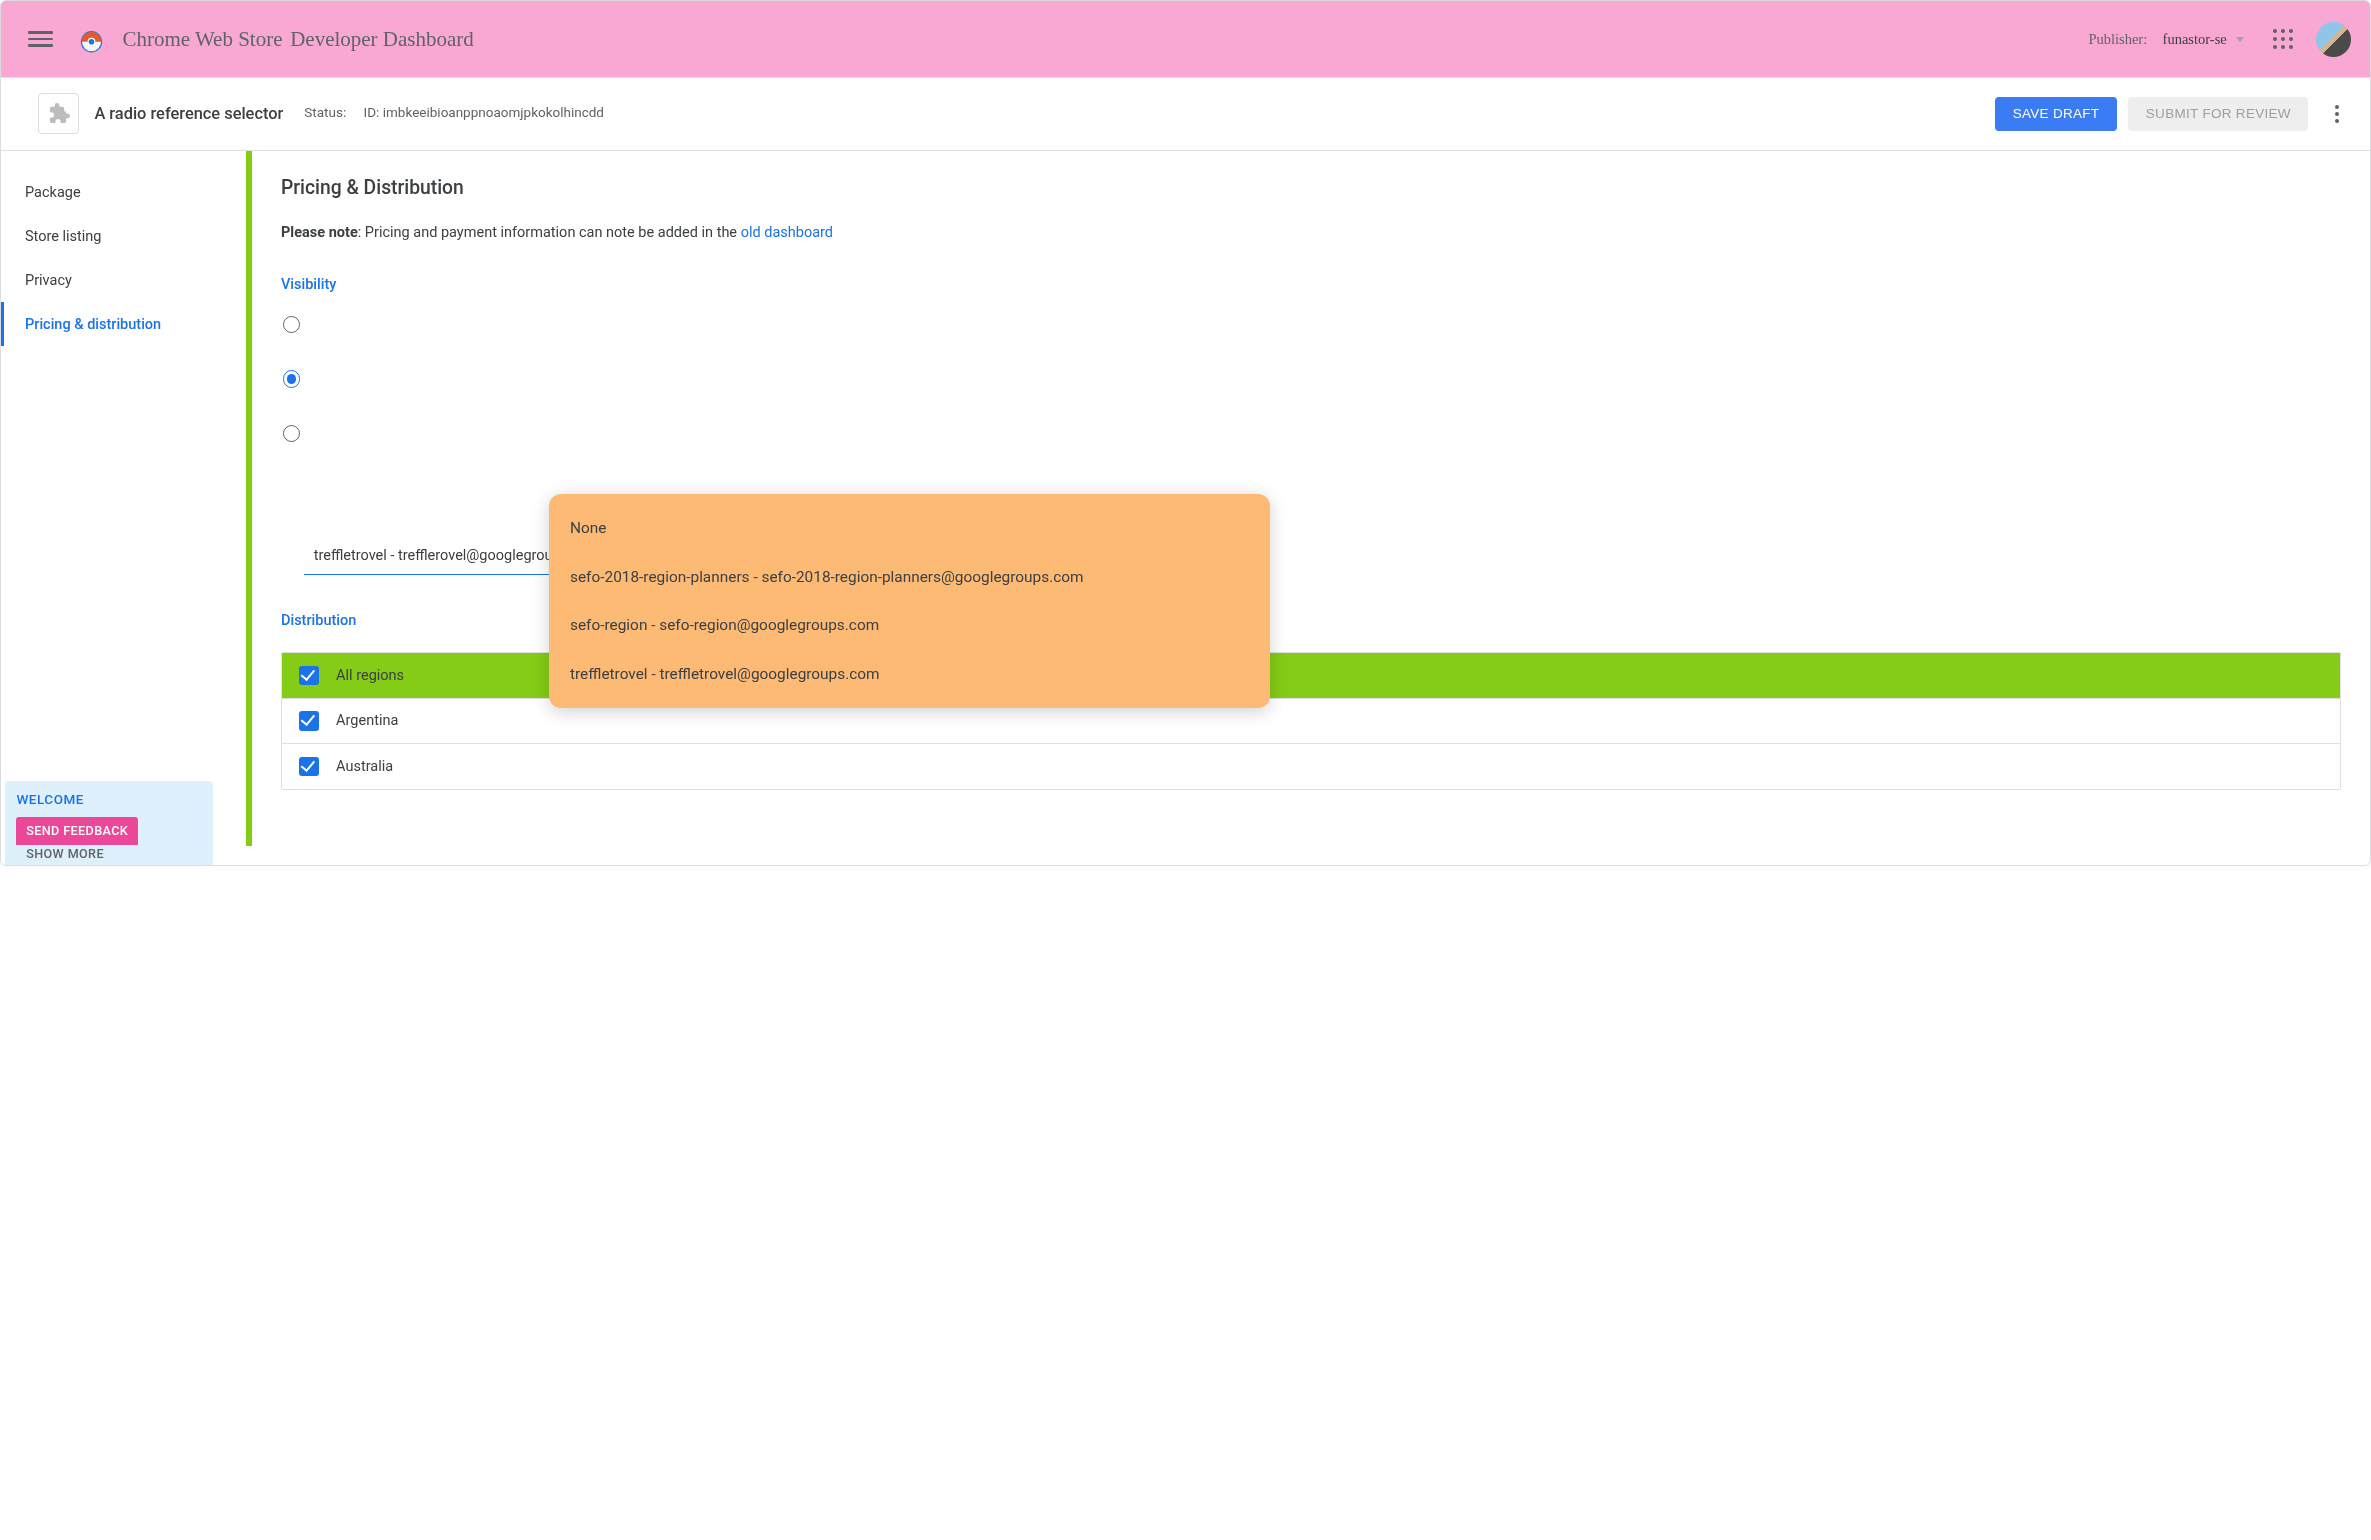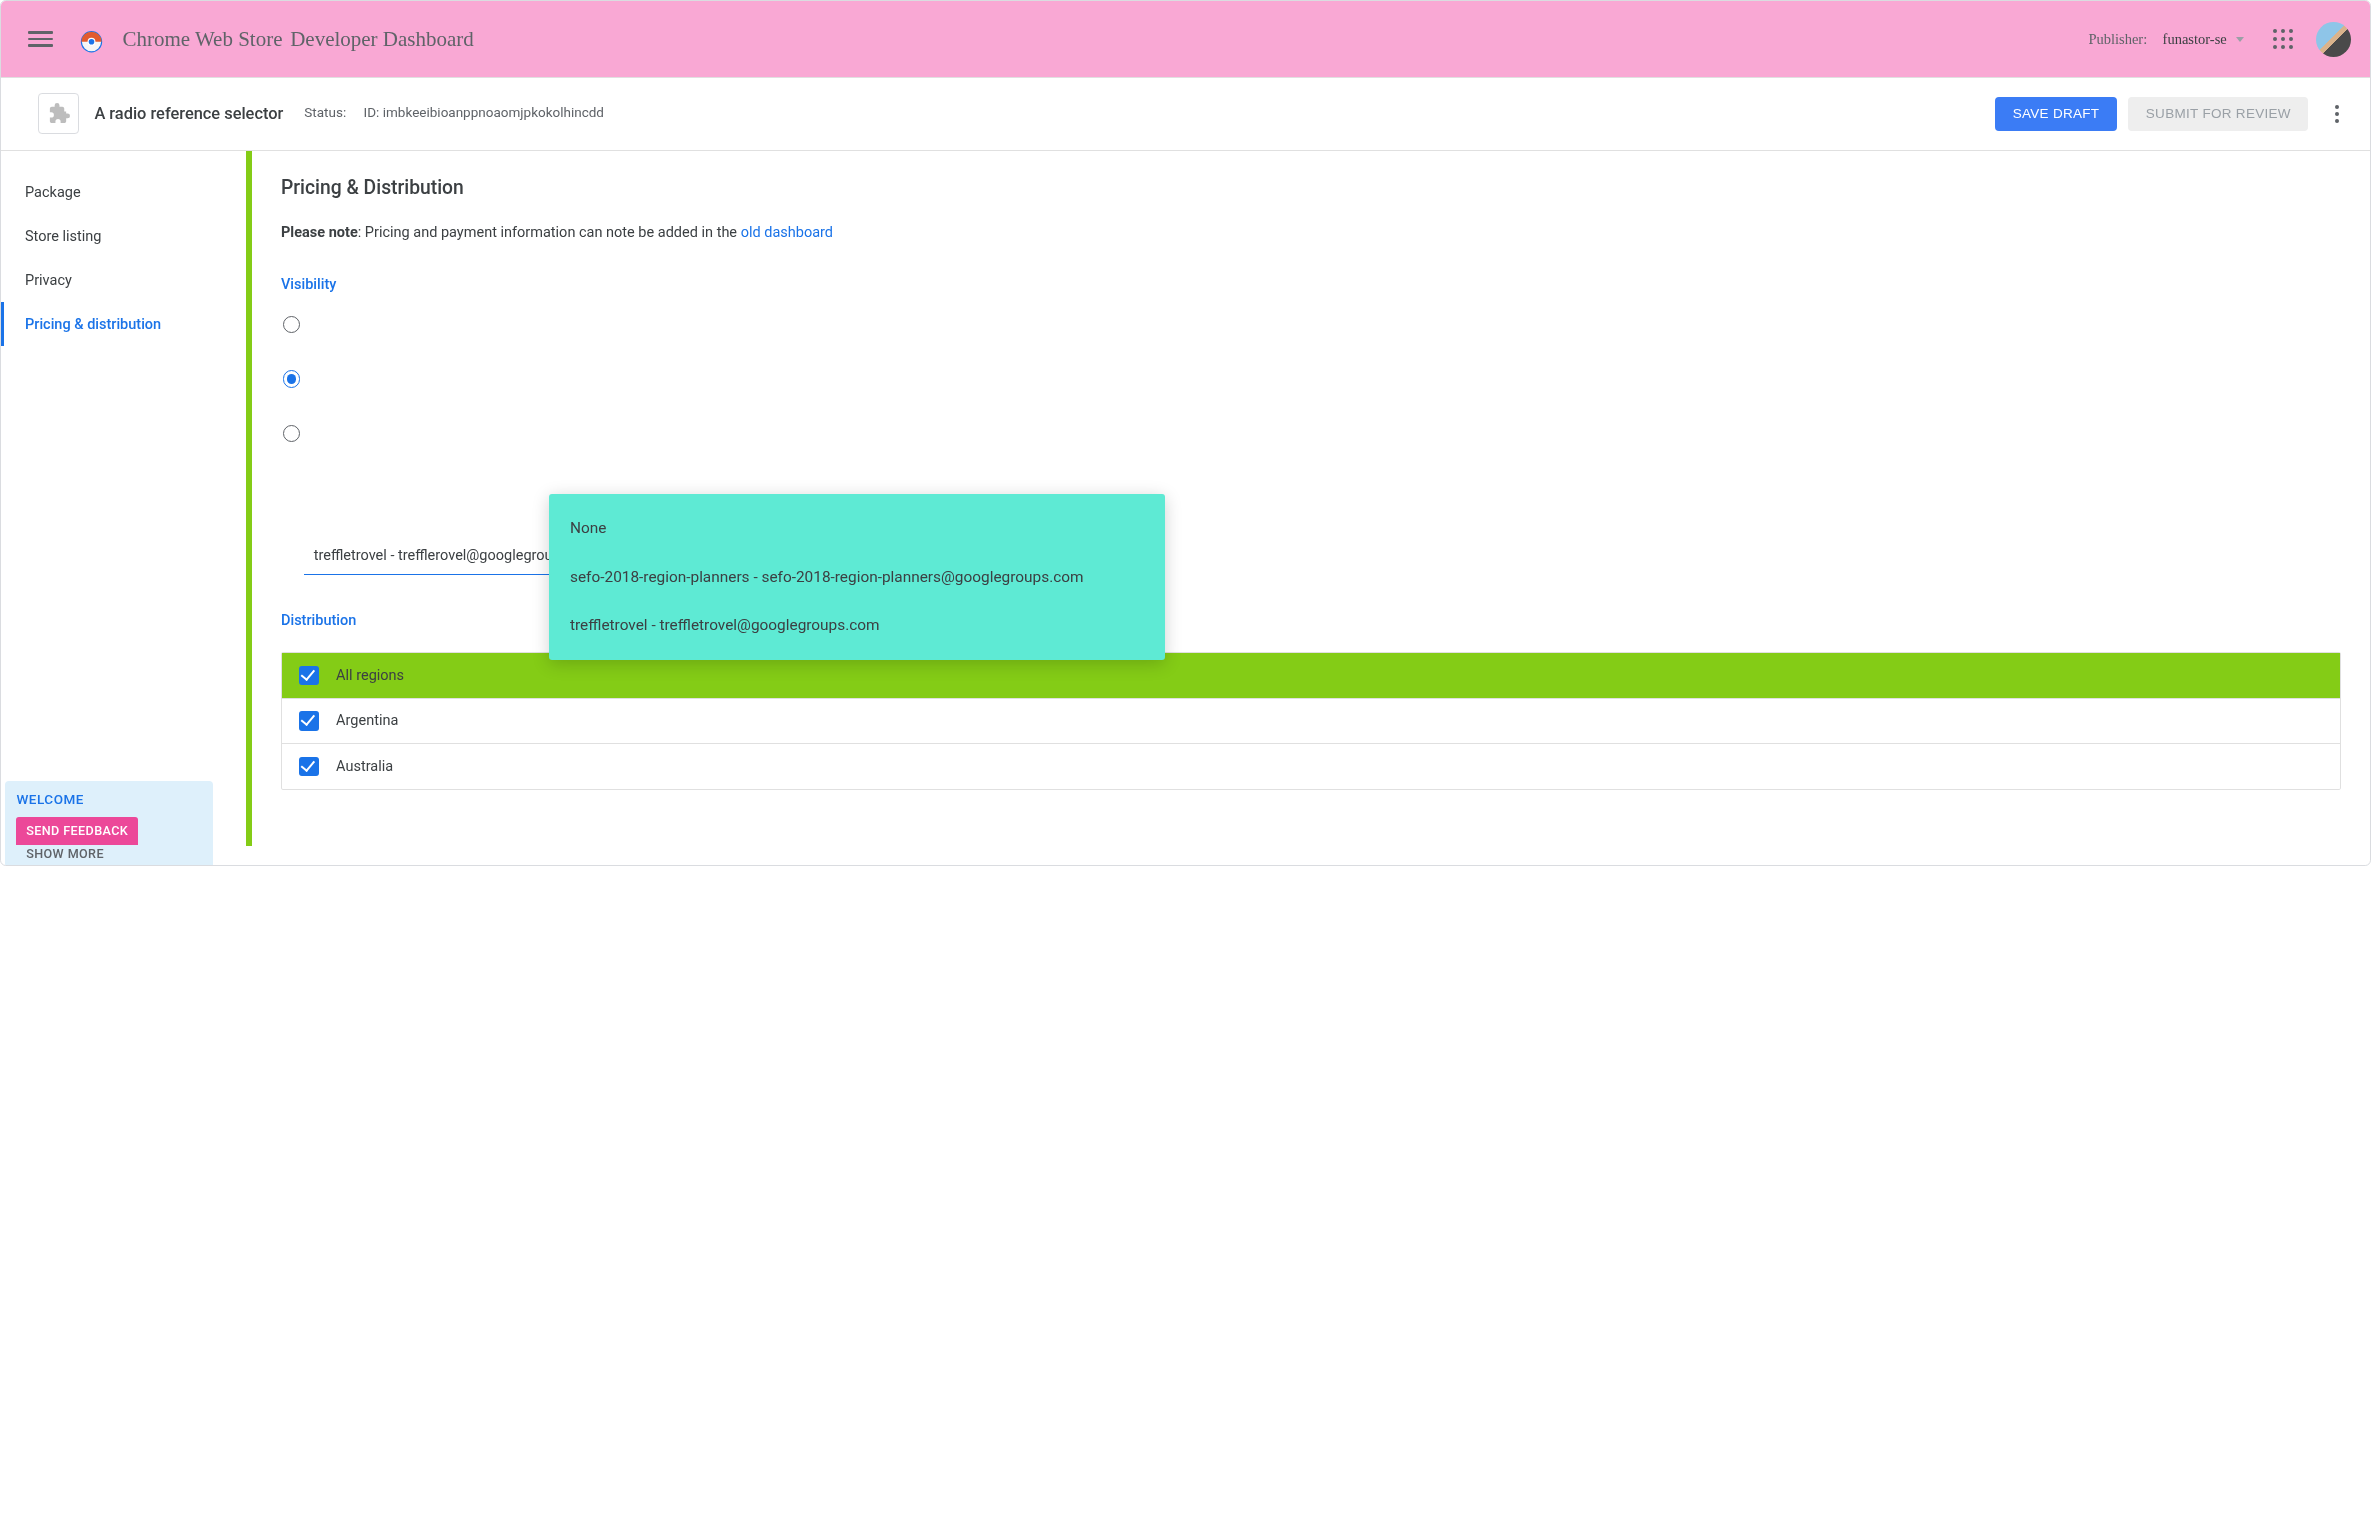--- a/index.html
+++ b/index.html
@@ -95,22 +95,22 @@
       margin-left:23px; width:357px; border:none; border-bottom:1.9px solid #1a73e8;
       padding:5.8px 35px 7.7px 9.7px; font-size:14.5px; color:#3c4043; position:relative; cursor:pointer;
       line-height:1.5;
     }
     .select-box .caret {
       position:absolute; right:11.6px; top:50%; transform:translateY(-50%);
       width:0;height:0;border-left:4.8px solid transparent;border-right:4.8px solid transparent;border-bottom:5.8px solid #1a73e8;
     }
     
     .menu {
-      position:absolute; left:297px; top:343px; width:616px; background:#5eead4;
-      box-shadow:0 3.9px 17.4px rgba(0,0,0,.18); border-radius:3px; z-index:50;
+      position:absolute; left:297px; top:343px; width:721px; background:#fdba74;
+      box-shadow:0 3.9px 17.4px rgba(0,0,0,.18); border-radius:12px; z-index:50;
       padding:9.7px 0;
     }
     .menu-item { padding:15.4px 21px; font-size:15.4px; color:#3c4043; cursor:pointer;}
     
     .dist-table { border:1px solid #e0e0e0; border-radius:1.9px; margin-top:13.5px;}
     .dist-row { display:flex; align-items:center; gap:17.4px; padding:12.6px 17.4px; border-top:1px solid #e0e0e0;}
     .dist-row:first-child { border-top:none; background:#84cc16;}
     .checkbox {
       width:19.3px;height:19.3px;background:#1a73e8;border-radius:2.9px;position:relative;cursor:pointer;
     }
@@ -244,20 +244,21 @@
         </div>
         <div class="dist-row">
           <div class="checkbox"></div>
           <span class="dist-label">Australia</span>
         </div>
       </div>
 
       <div class="menu">
         <div class="menu-item">None</div>
         <div class="menu-item">sefo-2018-region-planners - sefo-2018-region-planners@googlegroups.com</div>
+        <div class="menu-item">sefo-region - sefo-region@googlegroups.com</div>
         <div class="menu-item">treffletrovel - treffletrovel@googlegroups.com</div>
       </div>
 
     </div>
   </div>
 
   <div class="toast">
     <div class="toast-title">WELCOME</div>
     <span class="toast-btn">SEND FEEDBACK</span>
     <span class="toast-more">SHOW MORE</span>

